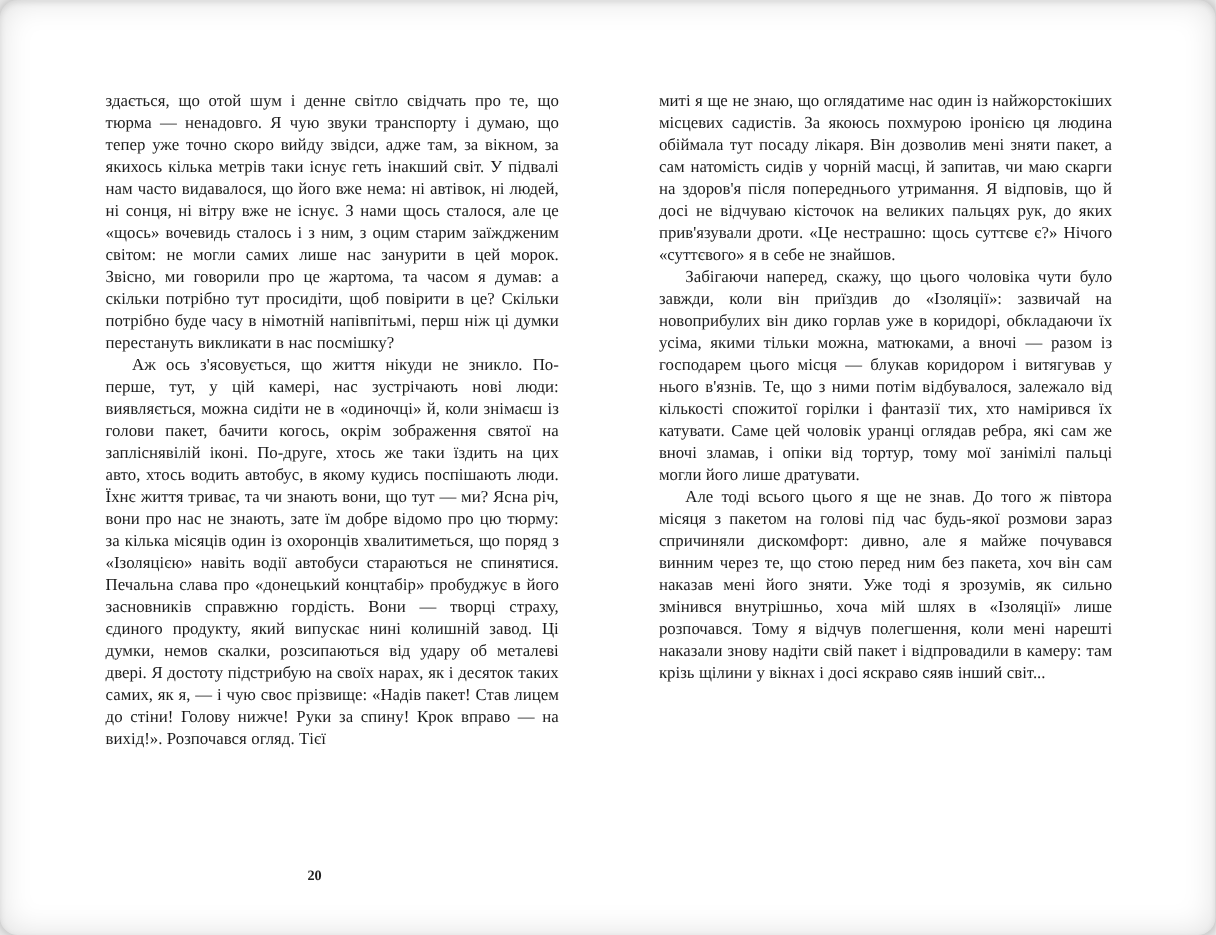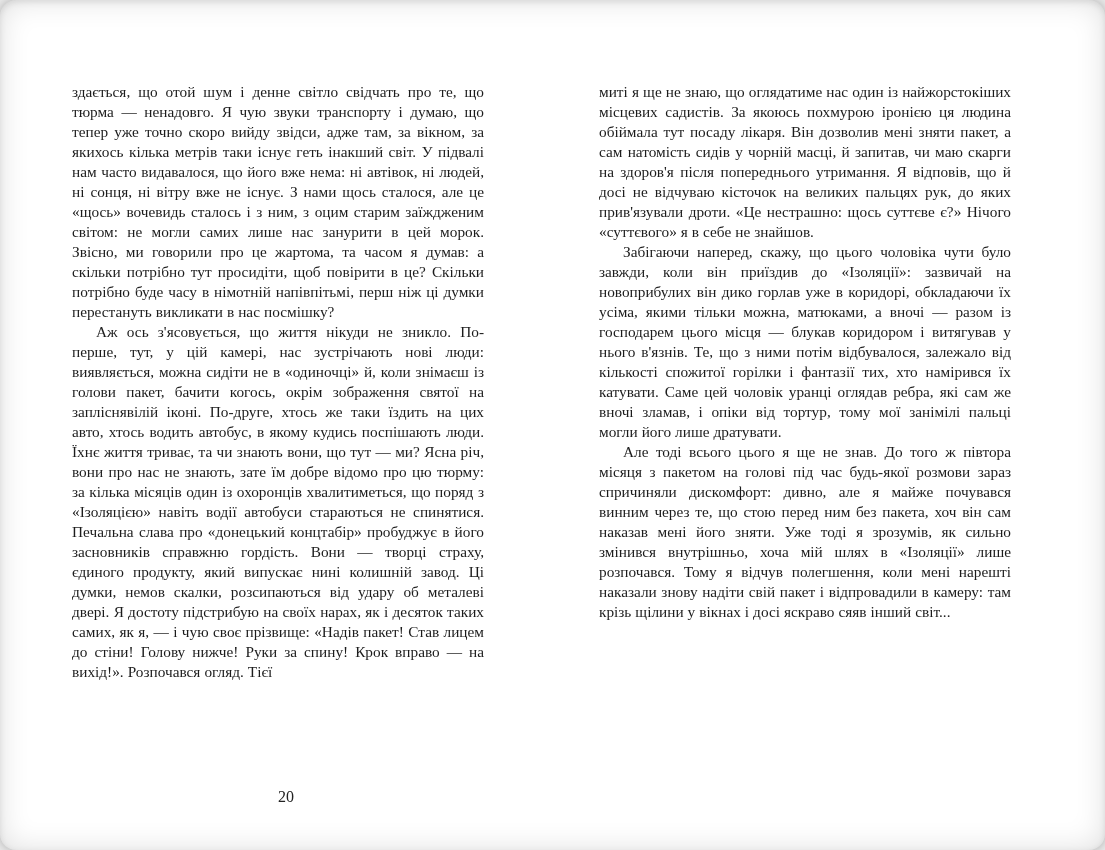--- a/index.html
+++ b/index.html
@@ -23,21 +23,21 @@
       inset 0 2px 6px rgba(0,0,0,0.10),
       0 0 12px rgba(0,0,0,0.28);
   }
 
   .page {
     position: absolute;
     top: 82px;
     width: 412px;
   }
 
-  .page-left  { left: 72px;  }
+  .page-left  { left: 96px;  }
   .page-right { left: 599px; }
 
   .page p {
     font-size: 15.3px;
     line-height: 20px;
     color: #1c1c1c;
     text-align: justify;
     hyphens: auto;
     -webkit-hyphens: auto;
     word-spacing: 0.2px;
@@ -48,22 +48,22 @@
 
   
   .page p.indent { text-indent: 24px; }
 
   .page-number {
     position: absolute;
     left: 80px;
     top: 788px;
     width: 412px;
     text-align: center;
-    font-size: 16px;
-    font-weight: 400;
+    font-size: 13px;
+    font-weight: 700;
     color: #222222;
   }
 </style>
 </head>
 <body>
 
 <div class="book">
 
   <div class="page page-left">
     <p class="continued">здається, що отой шум і денне світло свідчать про те, що тюрма — ненадовго. Я чую звуки транспорту і думаю, що тепер уже точно скоро вийду звідси, адже там, за вікном, за якихось кілька метрів таки існує геть інакший світ. У підвалі нам часто видавалося, що його вже нема: ні автівок, ні людей, ні сонця, ні вітру вже не існує. З нами щось сталося, але це «щось» вочевидь сталось і з ним, з оцим старим заїждженим світом: не могли самих лише нас занурити в цей морок. Звісно, ми говорили про це жартома, та часом я думав: а скільки потрібно тут просидіти, щоб повірити в це? Скільки потрібно буде часу в німотній напівпітьмі, перш ніж ці думки перестануть викликати в нас посмішку?</p>

